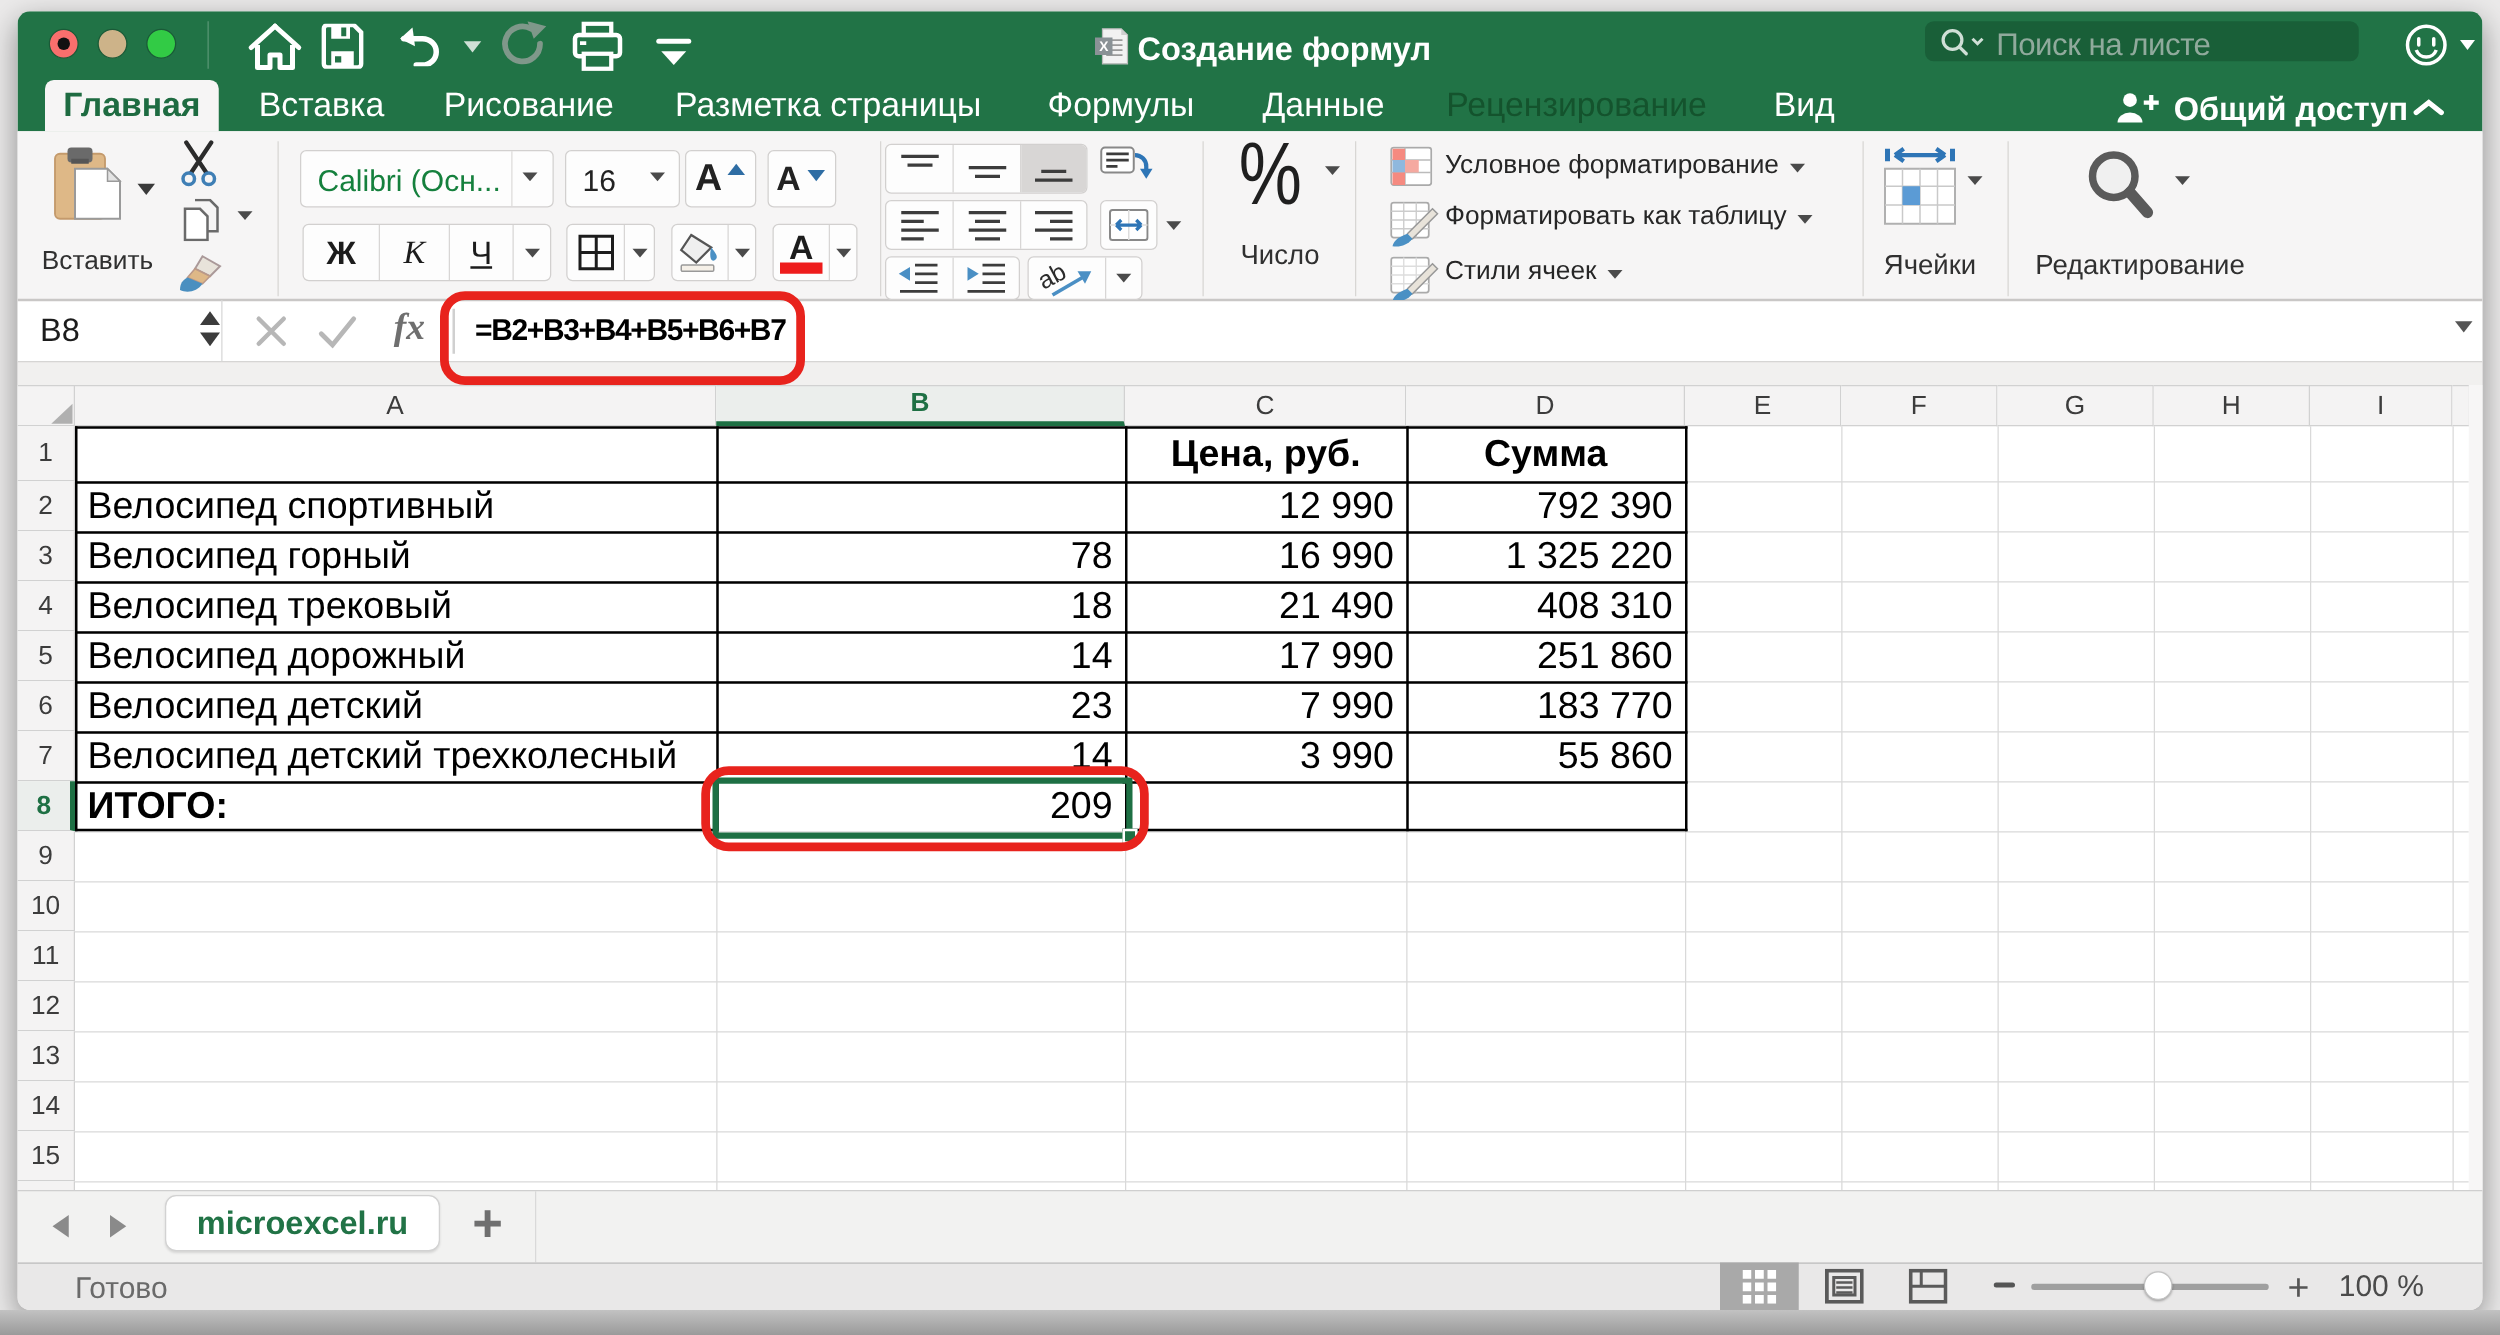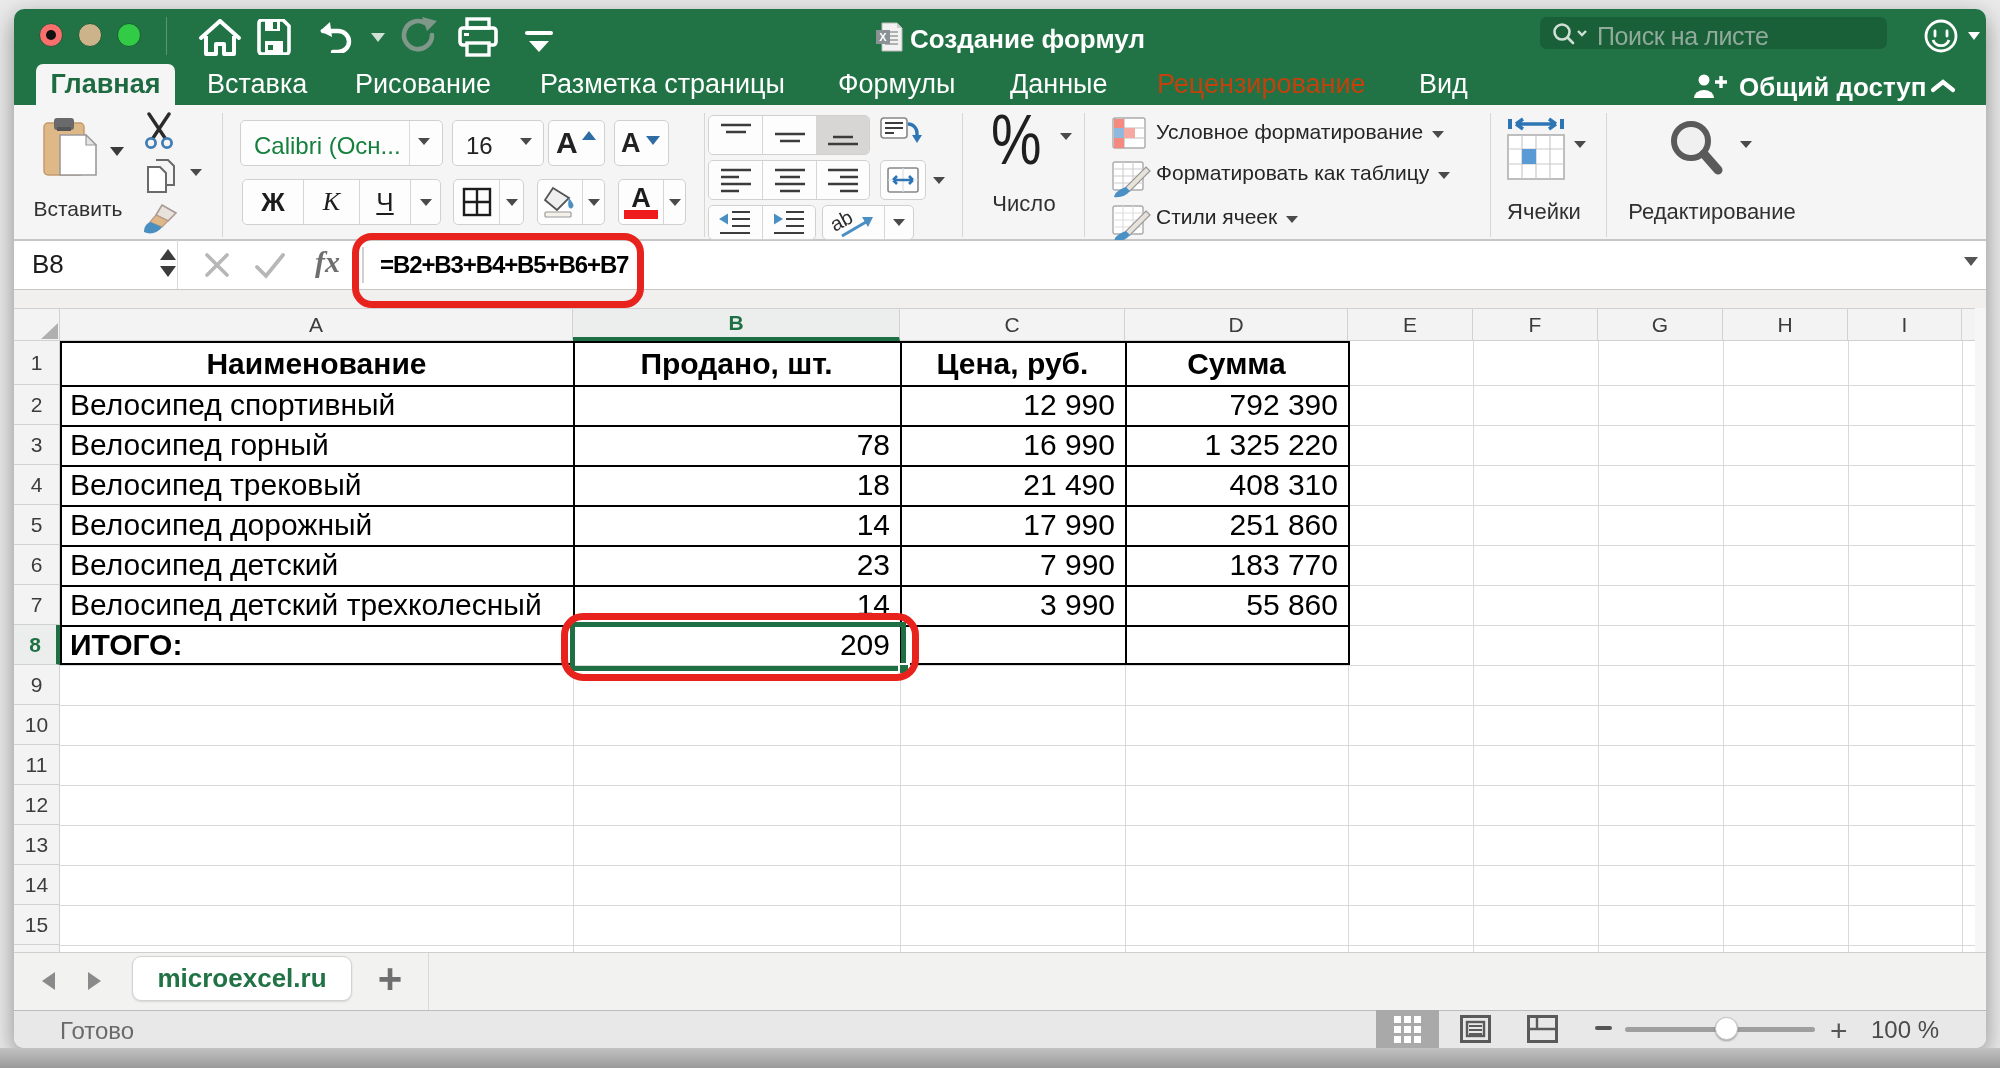--- a/index.html
+++ b/index.html
@@ -84,21 +84,21 @@
 <path d="M13 21 a8.5 8.5 0 0 0 16 0" fill="none" stroke="#fff" stroke-width="2.8"></path>
 </svg>
 <div class="abs" style="left:1954px;top:23px;width:0;height:0;border-left:6px solid transparent;border-right:6px solid transparent;border-top:8px solid #fff;"></div>
 <div class="abs" style="left:0;top:55px;width:1972px;height:41px;background:#217346;"></div>
 <div class="abs" style="left:22px;top:55px;width:139px;height:41px;background:#f6f5f5;border-radius:7px 7px 0 0;color:#1e6b41;font-size:27px;font-weight:600;display:flex;align-items:center;justify-content:center;">Главная</div>
 <div class="abs" style="left:193px;top:55px;height:41px;color:#fff;font-size:27px;font-weight:500;display:flex;align-items:center;">Вставка</div>
 <div class="abs" style="left:341px;top:55px;height:41px;color:#fff;font-size:27px;font-weight:500;display:flex;align-items:center;">Рисование</div>
 <div class="abs" style="left:526px;top:55px;height:41px;color:#fff;font-size:27px;font-weight:500;display:flex;align-items:center;">Разметка страницы</div>
 <div class="abs" style="left:824px;top:55px;height:41px;color:#fff;font-size:27px;font-weight:500;display:flex;align-items:center;">Формулы</div>
 <div class="abs" style="left:996px;top:55px;height:41px;color:#fff;font-size:27px;font-weight:500;display:flex;align-items:center;">Данные</div>
-<div class="abs" style="left:1143px;top:55px;height:41px;color:#c2410c;font-size:27px;font-weight:500;display:flex;align-items:center;">Рецензирование</div>
+<div class="abs" style="left:1143px;top:55px;height:41px;color:#14532d;font-size:27px;font-weight:500;display:flex;align-items:center;">Рецензирование</div>
 <div class="abs" style="left:1405px;top:55px;height:41px;color:#fff;font-size:27px;font-weight:500;display:flex;align-items:center;">Вид</div>
 <svg class="abs" style="left:1678px;top:64px;" width="40" height="27" viewBox="0 0 40 27">
 <circle cx="12" cy="7" r="5.5" fill="#fff"></circle>
 <path d="M2 25 a10 8 0 0 1 20 0 Z" fill="#fff"></path>
 <path d="M29 3 L29 15 M23 9 L35 9" stroke="#fff" stroke-width="3.4"></path>
 </svg>
 <div class="abs" style="left:1725px;top:63px;color:#fff;font-size:26px;font-weight:600;">Общий доступ</div>
 <svg class="abs" style="left:1916px;top:69px;" width="26" height="18" viewBox="0 0 26 18">
 <path d="M3 12 L13 4 L23 12" fill="none" stroke="#fff" stroke-width="4.2" stroke-linecap="round"></path>
 </svg>
@@ -423,22 +423,20 @@
 <div class="blk" style="left:46px;top:376px;width:1290px;height:2px;"></div>
 <div class="blk" style="left:46px;top:416px;width:1290px;height:2px;"></div>
 <div class="blk" style="left:46px;top:456px;width:1290px;height:2px;"></div>
 <div class="blk" style="left:46px;top:496px;width:1290px;height:2px;"></div>
 <div class="blk" style="left:46px;top:536px;width:1290px;height:2px;"></div>
 <div class="blk" style="left:46px;top:576px;width:1290px;height:2px;"></div>
 <div class="blk" style="left:46px;top:616px;width:513px;height:2px;"></div>
 <div class="blk" style="left:884px;top:616px;width:452px;height:2px;"></div>
 <div class="blk" style="left:46px;top:654px;width:513px;height:2px;"></div>
 <div class="blk" style="left:884px;top:654px;width:452px;height:2px;"></div>
-<div class="cell cc bb" style="left:48px;top:334px;width:509px;height:42px;">Наименование</div>
-<div class="cell cc bb" style="left:561px;top:334px;width:323px;height:42px;">Продано, шт.</div>
 <div class="cell cc bb" style="left:888px;top:334px;width:221px;height:42px;">Цена, руб.</div>
 <div class="cell cl" style="left:48px;top:378px;width:509px;height:36px;">Велосипед спортивный</div>
 <div class="cell cc bb" style="left:1113px;top:334px;width:219px;height:42px;">Сумма</div>
 <div class="cell cr" style="left:888px;top:378px;width:221px;height:36px;">12 990</div>
 <div class="cell cr" style="left:1113px;top:378px;width:219px;height:36px;">792 390</div>
 <div class="cell cl" style="left:48px;top:418px;width:509px;height:36px;">Велосипед горный</div>
 <div class="cell cr" style="left:561px;top:418px;width:323px;height:36px;">78</div>
 <div class="cell cr" style="left:888px;top:418px;width:221px;height:36px;">16 990</div>
 <div class="cell cr" style="left:1113px;top:418px;width:219px;height:36px;">1 325 220</div>
 <div class="cell cl" style="left:48px;top:458px;width:509px;height:36px;">Велосипед трековый</div>

